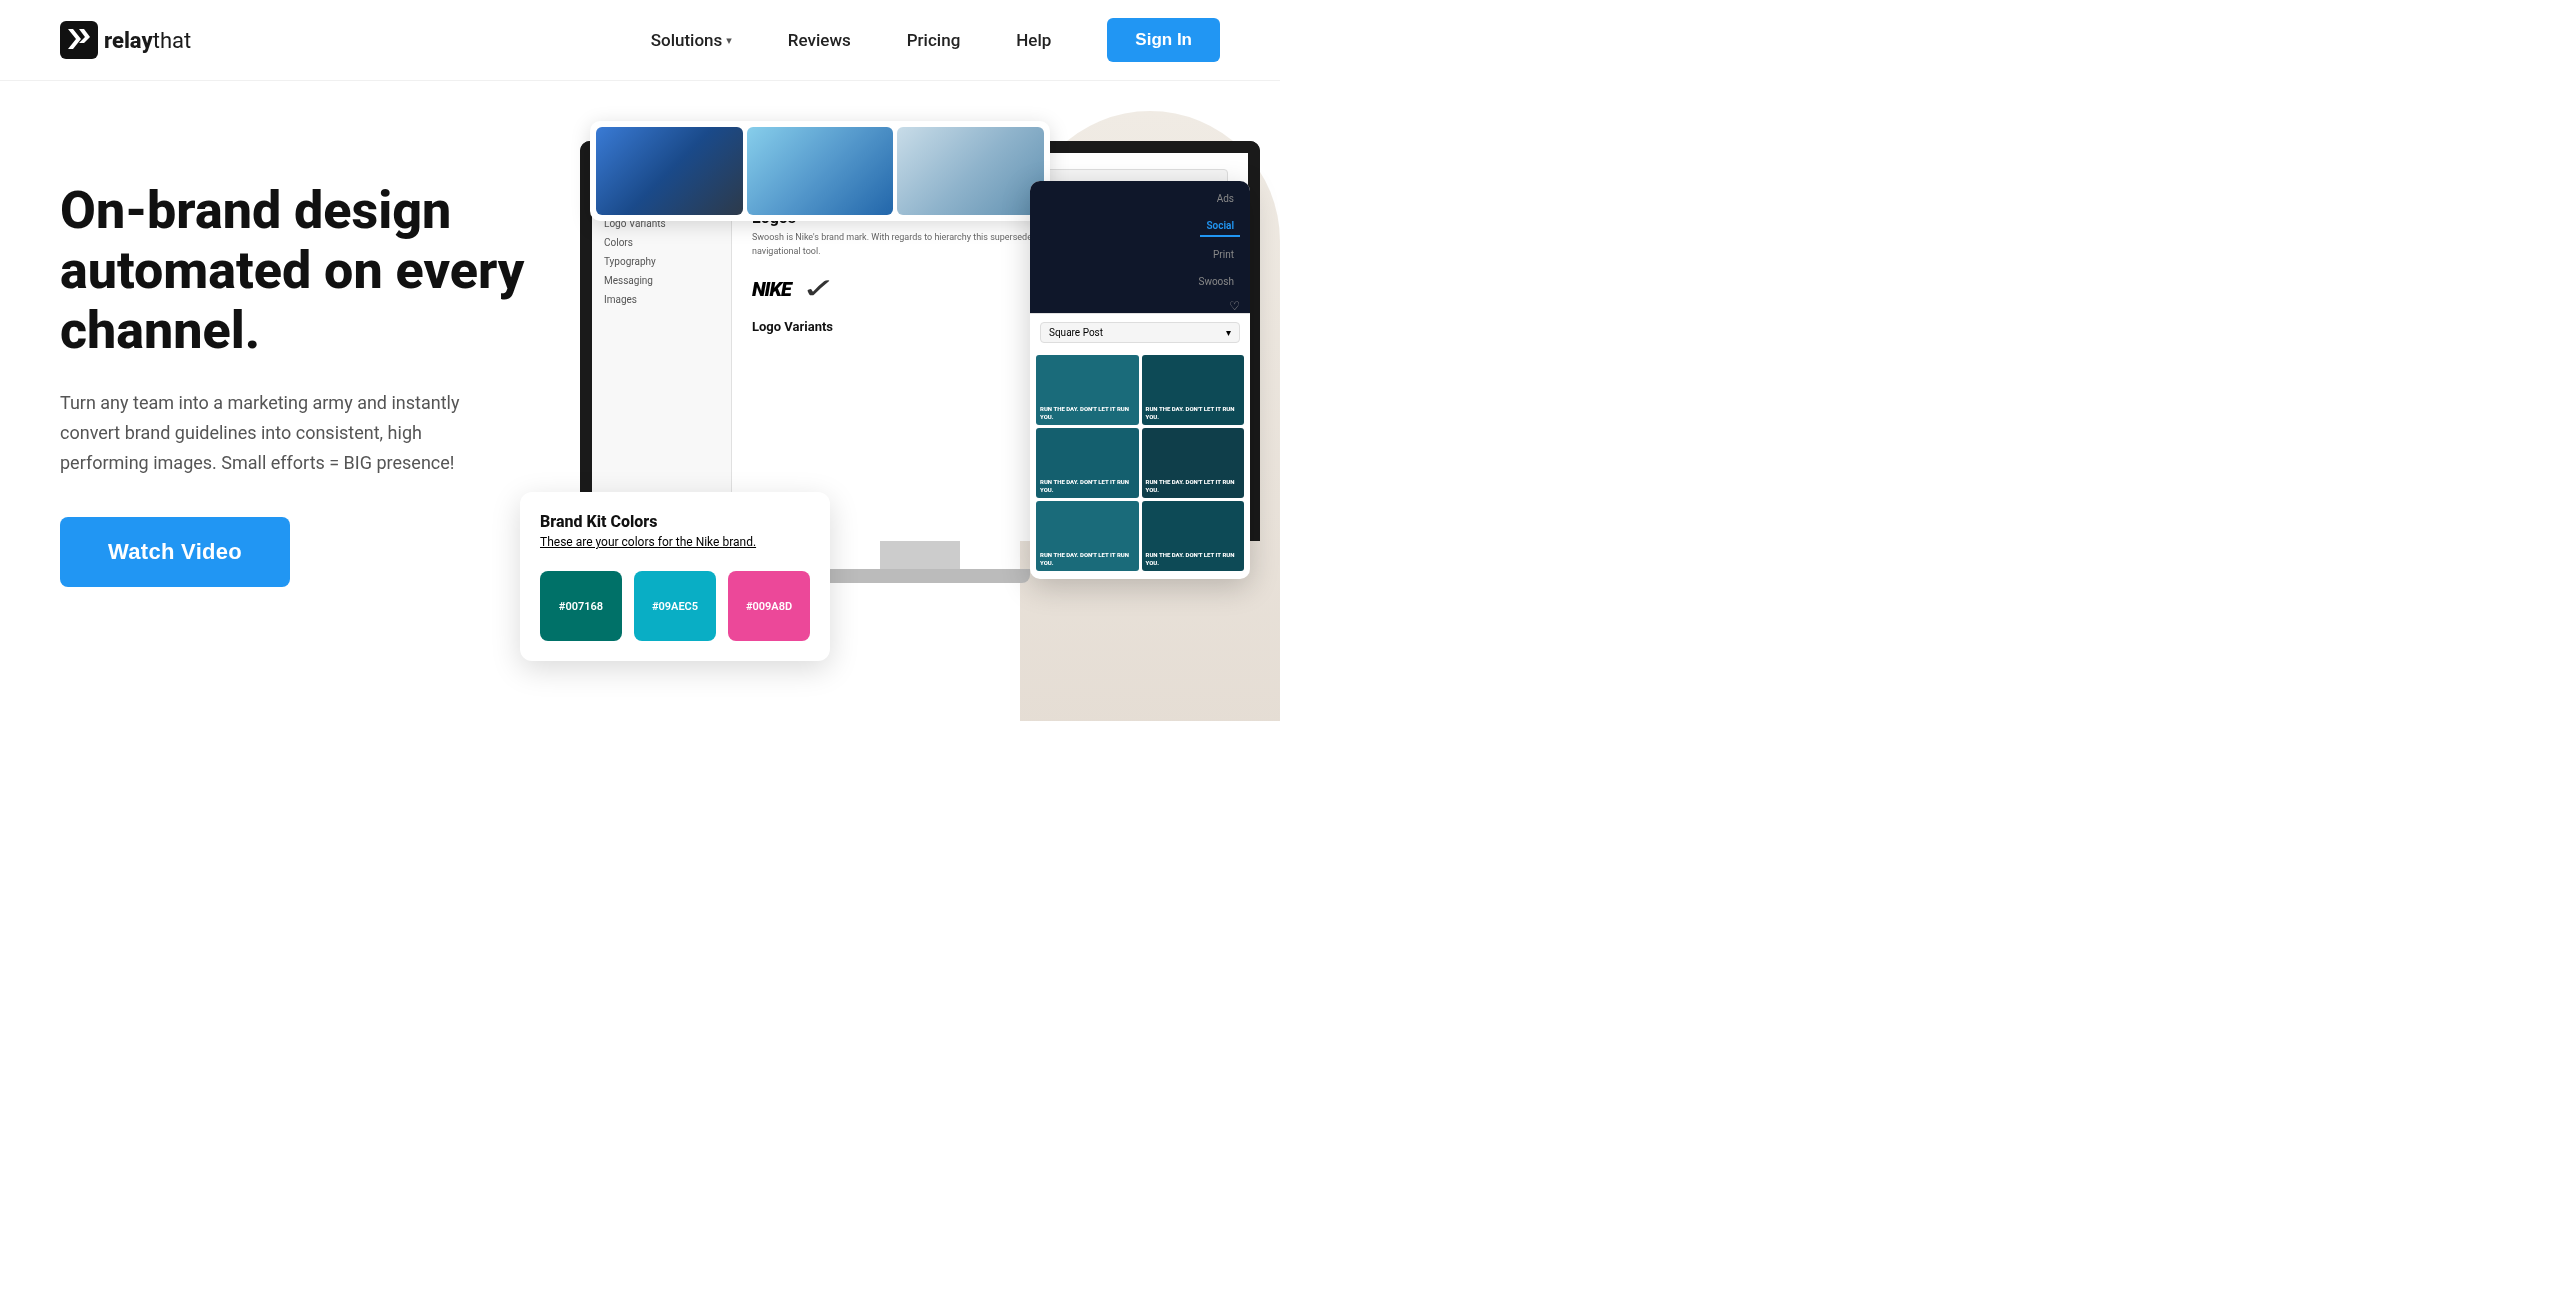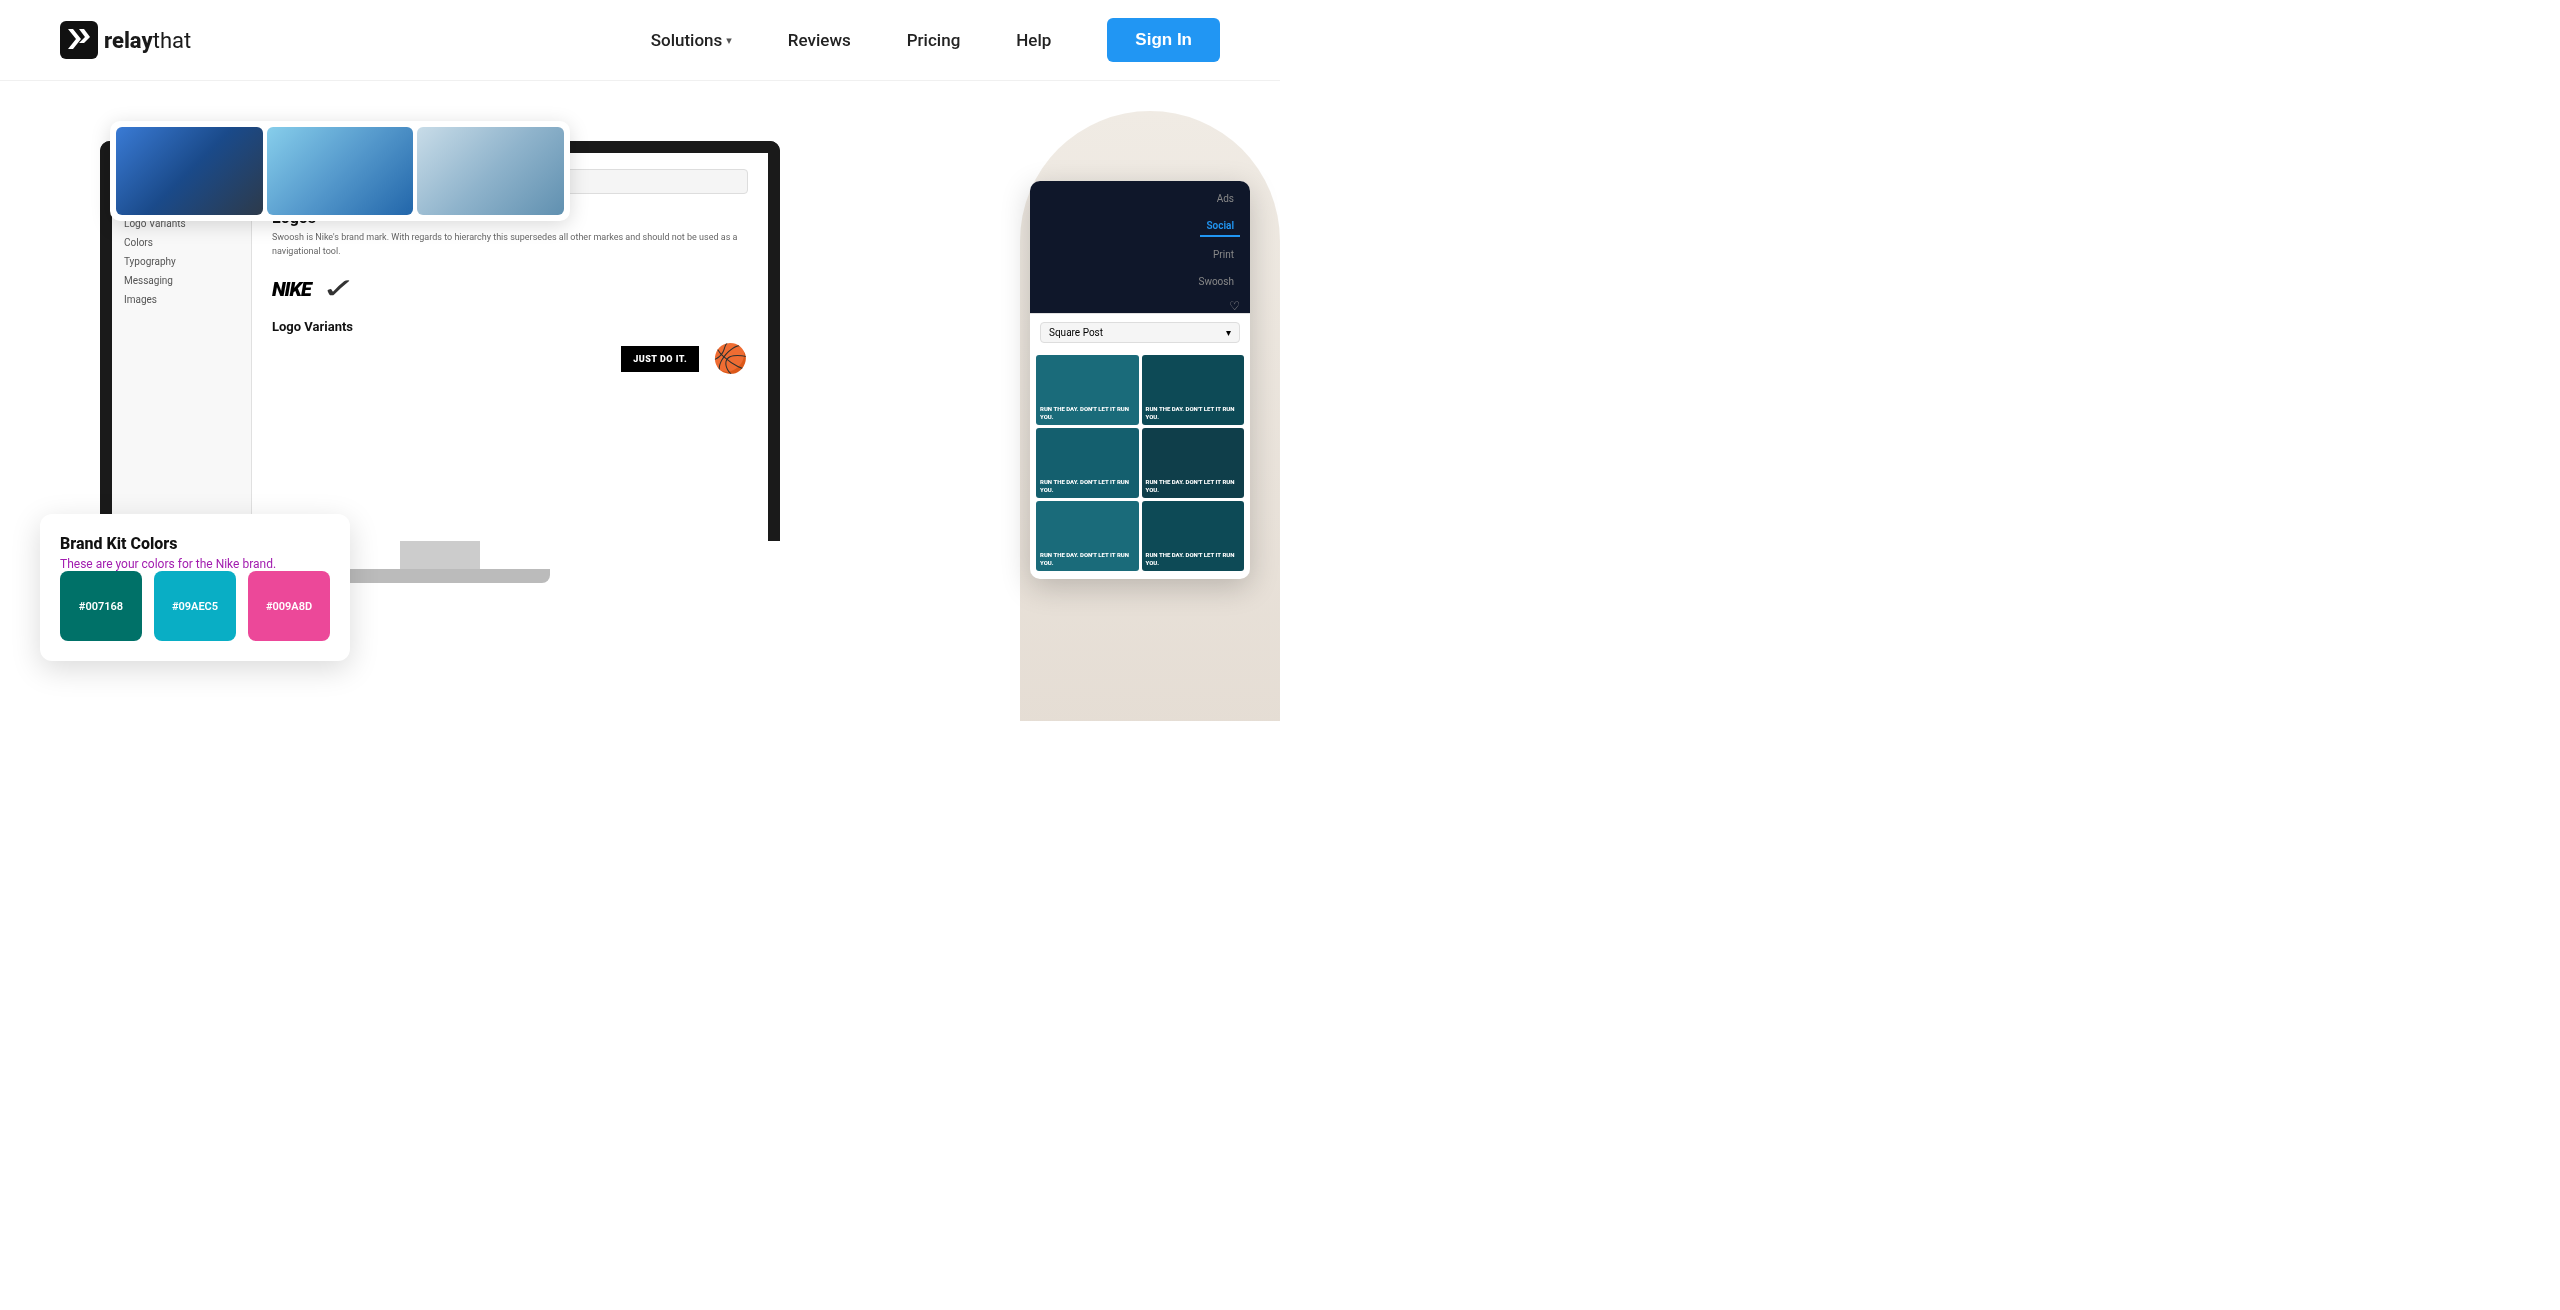--- a/index.html
+++ b/index.html
@@ -259,22 +259,23 @@
       z-index: 6;
     }
     .brand-kit-title {
       font-size: 16px;
       font-weight: 800;
       color: #111;
       margin-bottom: 4px;
     }
     .brand-kit-desc {
       font-size: 12px;
-      color: #a21caf;
-      margin-bottom: 0;
+      color: #000000;
+      margin-bottom: 22px;
+      text-decoration: underline;
     }
     .color-swatches {
       display: flex;
       gap: 12px;
     }
     .swatch {
       flex: 1;
       height: 70px;
       border-radius: 8px;
       display: flex;
@@ -378,20 +379,25 @@
       <span class="chevron-down">▾</span>
     </a>
     <a class="nav-item">Reviews</a>
     <a class="nav-item">Pricing</a>
     <a class="nav-item">Help</a>
     <button class="signin-btn">Sign In</button>
   </nav>
 </header>
 
 <section class="hero">
+  <div class="hero-left">
+    <h1 class="hero-headline">On-brand design automated on every channel.</h1>
+    <p class="hero-sub">Turn any team into a marketing army and instantly convert brand guidelines into consistent, high performing images. Small efforts = BIG presence!</p>
+    <button class="watch-video-btn">Watch Video</button>
+  </div>
 
   <div class="hero-right">
 
     <div style="position:absolute; top:0; left:50px; width:460px; height:100px; background:#fff; border-radius:10px; box-shadow:0 4px 20px rgba(0,0,0,0.15); display:flex; gap:4px; padding:6px; z-index:4; overflow:hidden;">
       <div style="flex:1; border-radius:6px; background: linear-gradient(135deg, #3a7bd5 0%, #1a4a8a 50%, #2d3a4a 100%);"></div>
       <div style="flex:1; border-radius:6px; background: linear-gradient(135deg, #87CEEB 0%, #5599cc 50%, #2266aa 100%);"></div>
       <div style="flex:1; border-radius:6px; background: linear-gradient(135deg, #c8dce8 0%, #90b4cc 50%, #6090b0 100%);"></div>
     </div>
 
     <div class="monitor-wrap">

